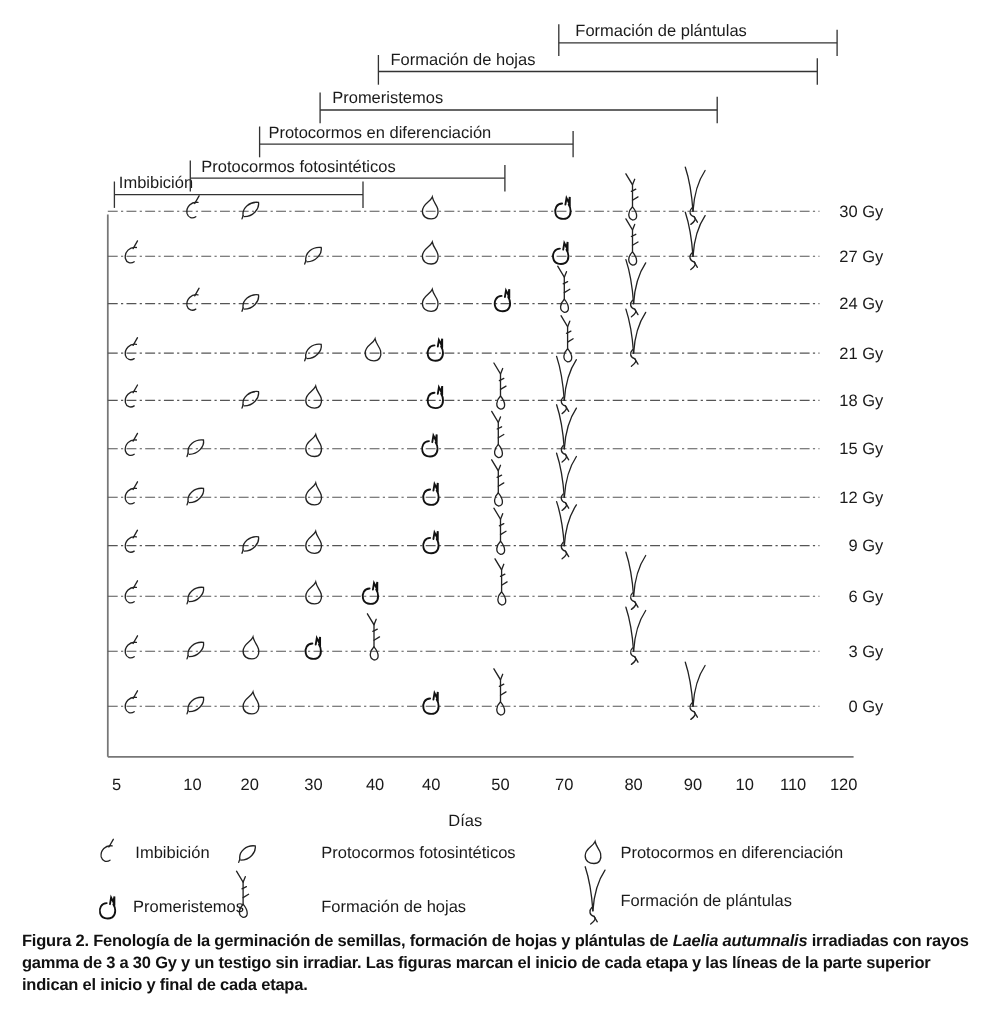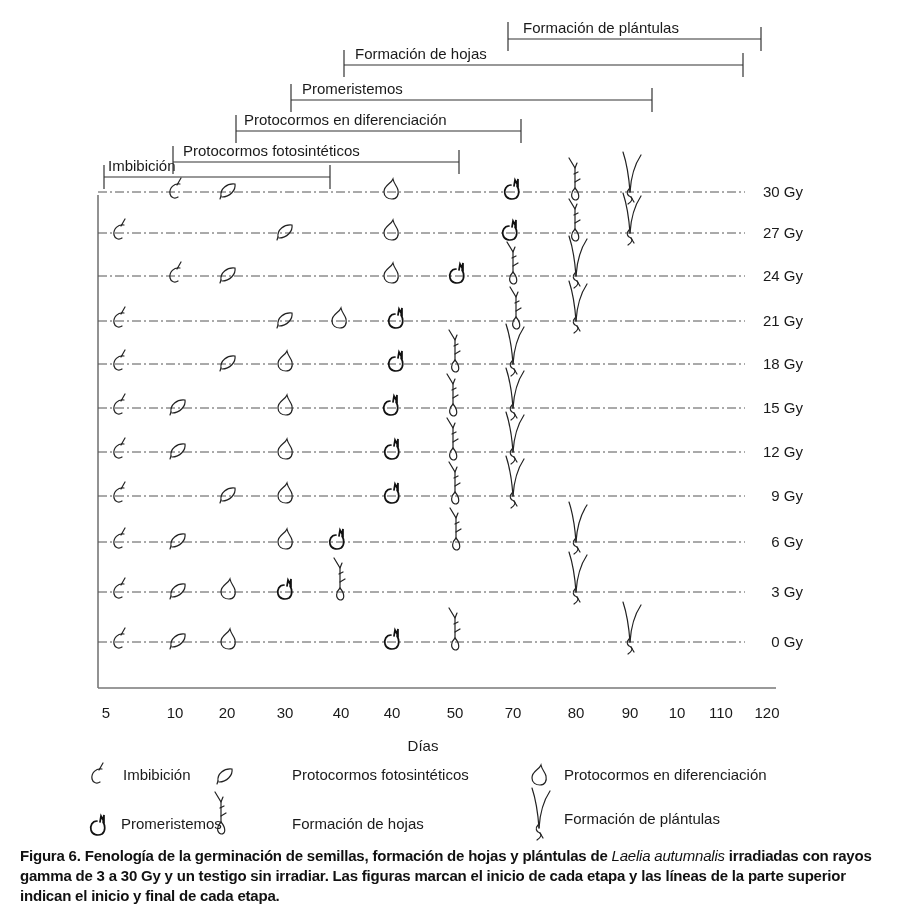--- a/index.html
+++ b/index.html
@@ -1,19 +1,19 @@
 <!DOCTYPE html>
 <html><head>
 <meta charset="utf-8">
 <style>
   html,body{margin:0;padding:0;background:#fff;}
   body{width:900px;height:920px;position:relative;overflow:hidden;font-family:"Liberation Sans",sans-serif;color:#1a1a1a;}
   #chart{position:absolute;left:0;top:0;}
   .caption{position:absolute;left:20px;top:846px;width:866px;font-size:15px;line-height:20px;font-weight:bold;font-family:"Liberation Sans",sans-serif;color:#111;letter-spacing:-0.2px;}
-  .caption i{font-weight:normal;margin-top:10px;}
+  .caption i{font-weight:bold;margin-top:10px;}
   .lbl{font-family:"Liberation Sans",sans-serif;fill:#1a1a1a;}
 </style>
 </head>
 <body>
 
 <svg id="chart" width="900" height="845" viewBox="0 0 900 845" xmlns="http://www.w3.org/2000/svg">
   <defs>
 
     <g id="g-imbibicion" fill="none" stroke="#222" stroke-width="1.2" stroke-linecap="round">
       <path d="M4,-8 C-2,-9 -7,-4 -6,2 C-5,6 -1,7 2,5"></path>
@@ -223,13 +223,13 @@
       <use href="#g-hojas" transform="translate(221,826)"></use>
       <text class="lbl" x="292" y="829" font-size="15">Formación de hojas</text>
     </g>
     <g>
       <use href="#g-plantulas" transform="translate(539,828)"></use>
       <text class="lbl" x="564" y="824" font-size="15">Formación de plántulas</text>
     </g>
   </g>
 </svg>
 
-<div class="caption"><span>Figura 6. Fenología de la germinación de semillas, formación de hojas y plántulas de </span><i>Laelia autumnalis</i><span> irradiadas con rayos gamma de 3 a 30 Gy y un testigo sin irradiar. Las figuras marcan el inicio de cada etapa y las líneas de la parte superior indican el inicio y final de cada etapa.</span></div>
+<div class="caption"><span>Figura 2. Fenología de la germinación de semillas, formación de hojas y plántulas de </span><i>Laelia autumnalis</i><span> irradiadas con rayos gamma de 3 a 30 Gy y un testigo sin irradiar. Las figuras marcan el inicio de cada etapa y las líneas de la parte superior indican el inicio y final de cada etapa.</span></div>
 
 </body></html>

